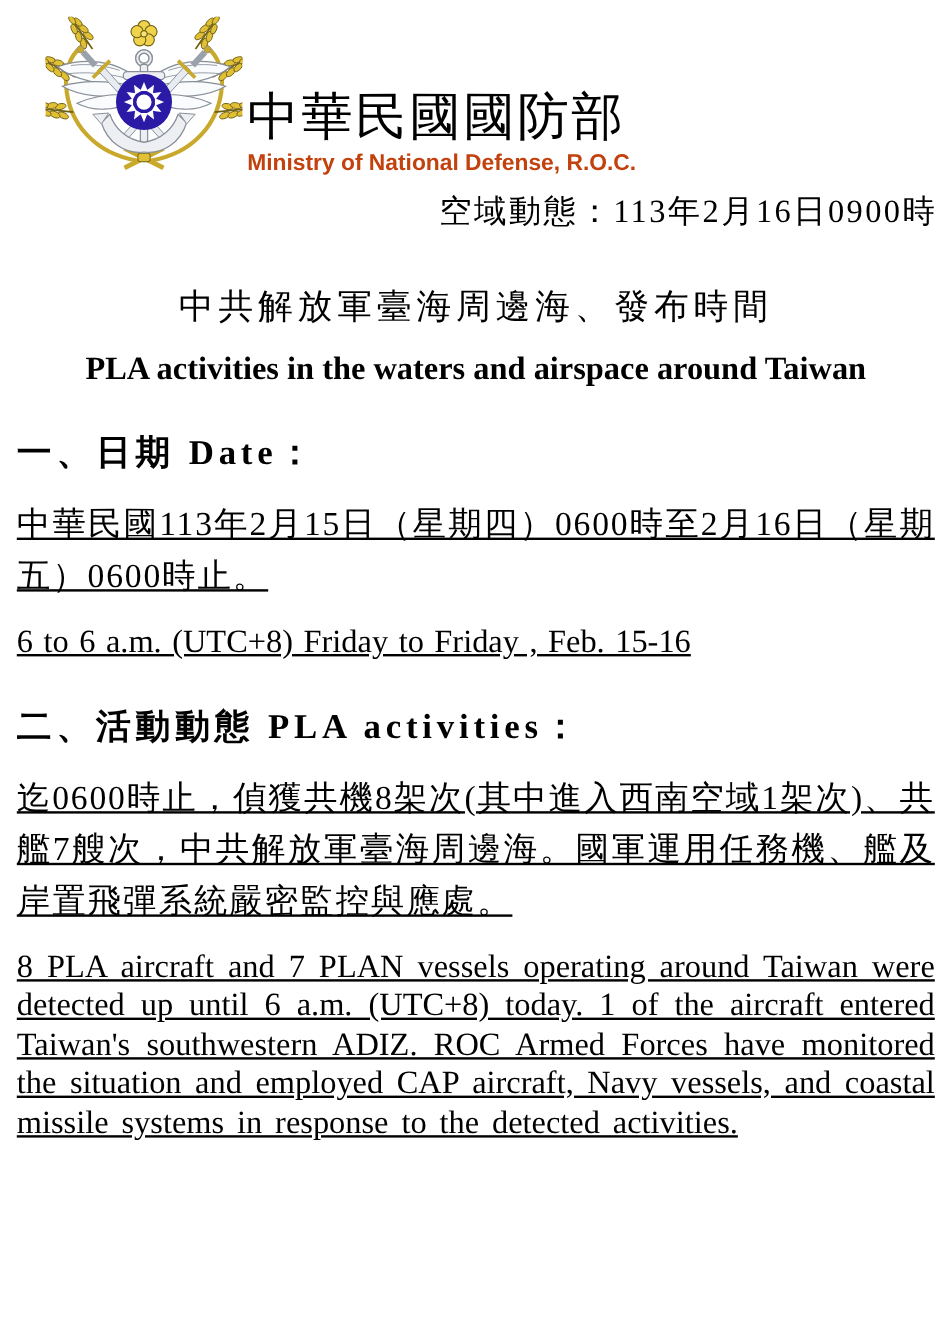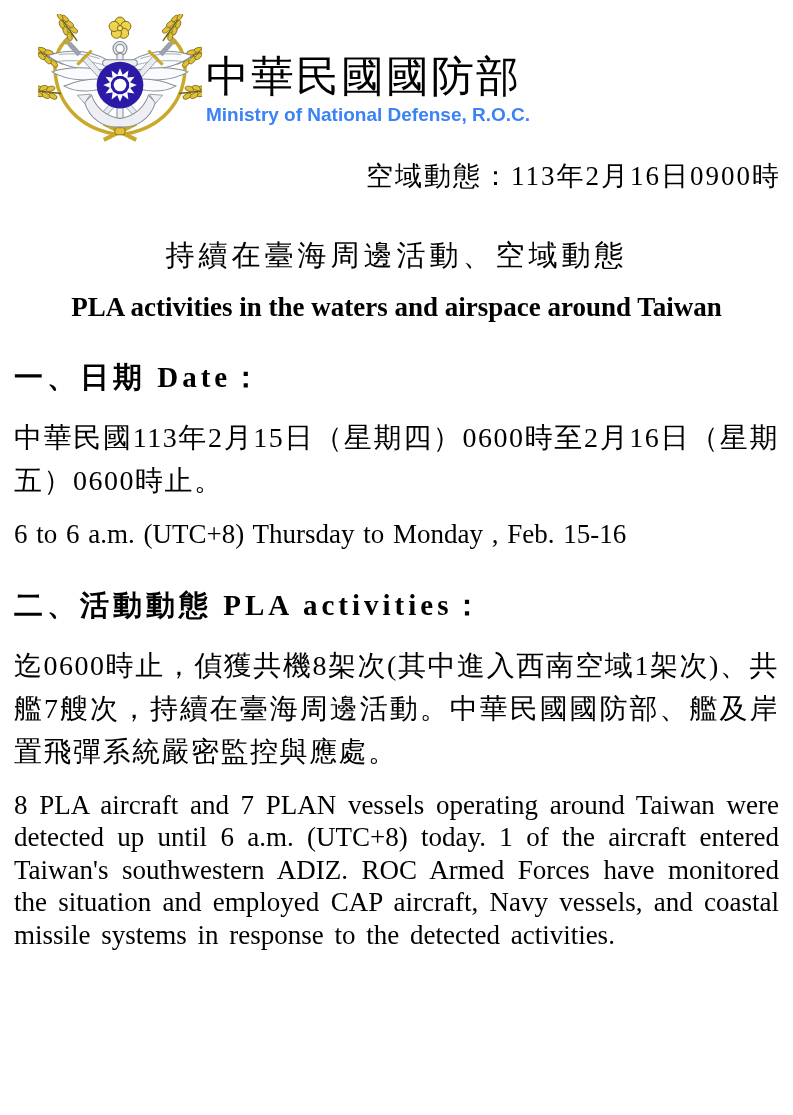--- a/index.html
+++ b/index.html
@@ -3,43 +3,43 @@
 <meta charset="utf-8">
 <style>
   html,body{margin:0;padding:0;}
   body{
     width:793px;height:1115px;background:#ffffff;overflow:hidden;
     font-family:"Liberation Serif","DejaVu Serif",serif;color:#000;
   }
   .page{position:relative;width:793px;height:1115px;padding:0 14px;box-sizing:border-box;}
 
   
-  .header{display:flex;align-items:flex-start;margin:14px 0 0 24px;}
+  .header{display:flex;align-items:flex-end;margin:14px 0 0 24px;}
   .logo{width:164px;height:134px;flex:0 0 auto;}
   .org{margin:40px 0 0 4px;}
   .org-zh{font-size:43px;line-height:1.05;letter-spacing:2px;white-space:nowrap;}
   .org-en{
     font-family:"Liberation Sans","DejaVu Sans",sans-serif;
-    font-weight:bold;font-size:19px;color:#3b82f6;margin-top:5px;white-space:nowrap;
+    font-weight:bold;font-size:19px;color:#c2410c;margin-top:5px;white-space:nowrap;
   }
 
   
   .release{margin:12px 0 0 352px;font-size:27px;line-height:32px;}
   .release .zh{letter-spacing:2px;white-space:nowrap;}
   .release .en{white-space:nowrap;}
 
   
   .doc-title{text-align:center;margin-top:44px;}
   .title-zh{font-size:29px;letter-spacing:4px;white-space:nowrap;}
   .title-en{font-size:27px;font-weight:bold;margin-top:16px;white-space:nowrap;}
 
   
   .heading{font-size:29px;font-weight:bold;letter-spacing:4px;margin-top:35px;white-space:nowrap;}
   .heading.h2{}
-  p{margin:0;}
+  p{margin:0;text-decoration:underline;}
   .body-zh{font-size:28px;line-height:43px;letter-spacing:1.5px;text-align:justify;margin-top:18px;}
   .body-en{font-size:27px;line-height:32.5px;margin-top:16px;word-spacing:2px;}
   .body-en.just{text-align:justify;word-spacing:4px;}
 </style>
 </head>
 <body>
 
 <div class="page">
 
   <div class="header">
@@ -129,29 +129,29 @@
       <div class="org-zh">中華民國國防部</div>
       <div class="org-en">Ministry of National Defense, R.O.C.</div>
     </div>
   </div>
 
   <div class="release">
     <div class="zh">空域動態：113年2月16日0900時</div>
   </div>
 
   <div class="doc-title">
-    <div class="title-zh">持續在臺海周邊活動、空域動態</div>
+    <div class="title-zh">中共解放軍臺海周邊海、發布時間</div>
     <div class="title-en">PLA activities in the waters and airspace around Taiwan</div>
   </div>
 
   <div>
     <div class="heading">一、日期 Date：</div>
     <p class="body-zh">中華民國113年2月15日（星期四）0600時至2月16日（星期五）0600時止。</p>
-    <p class="body-en">6 to 6 a.m. (UTC+8) Thursday to Monday , Feb. 15-16</p>
+    <p class="body-en">6 to 6 a.m. (UTC+8) Friday to Friday , Feb. 15-16</p>
   </div>
 
   <div>
     <div class="heading h2">二、活動動態 PLA activities：</div>
-    <p class="body-zh">迄0600時止，偵獲共機8架次(其中進入西南空域1架次)、共艦7艘次，持續在臺海周邊活動。中華民國國防部、艦及岸置飛彈系統嚴密監控與應處。</p>
+    <p class="body-zh">迄0600時止，偵獲共機8架次(其中進入西南空域1架次)、共艦7艘次，中共解放軍臺海周邊海。國軍運用任務機、艦及岸置飛彈系統嚴密監控與應處。</p>
     <p class="body-en just">8 PLA aircraft and 7 PLAN vessels operating around Taiwan were detected up until 6 a.m. (UTC+8) today. 1 of the aircraft entered Taiwan's southwestern ADIZ. ROC Armed Forces have monitored the situation and employed CAP aircraft, Navy vessels, and coastal missile systems in response to the detected activities.</p>
   </div>
 
 </div>
 
 </body></html>

